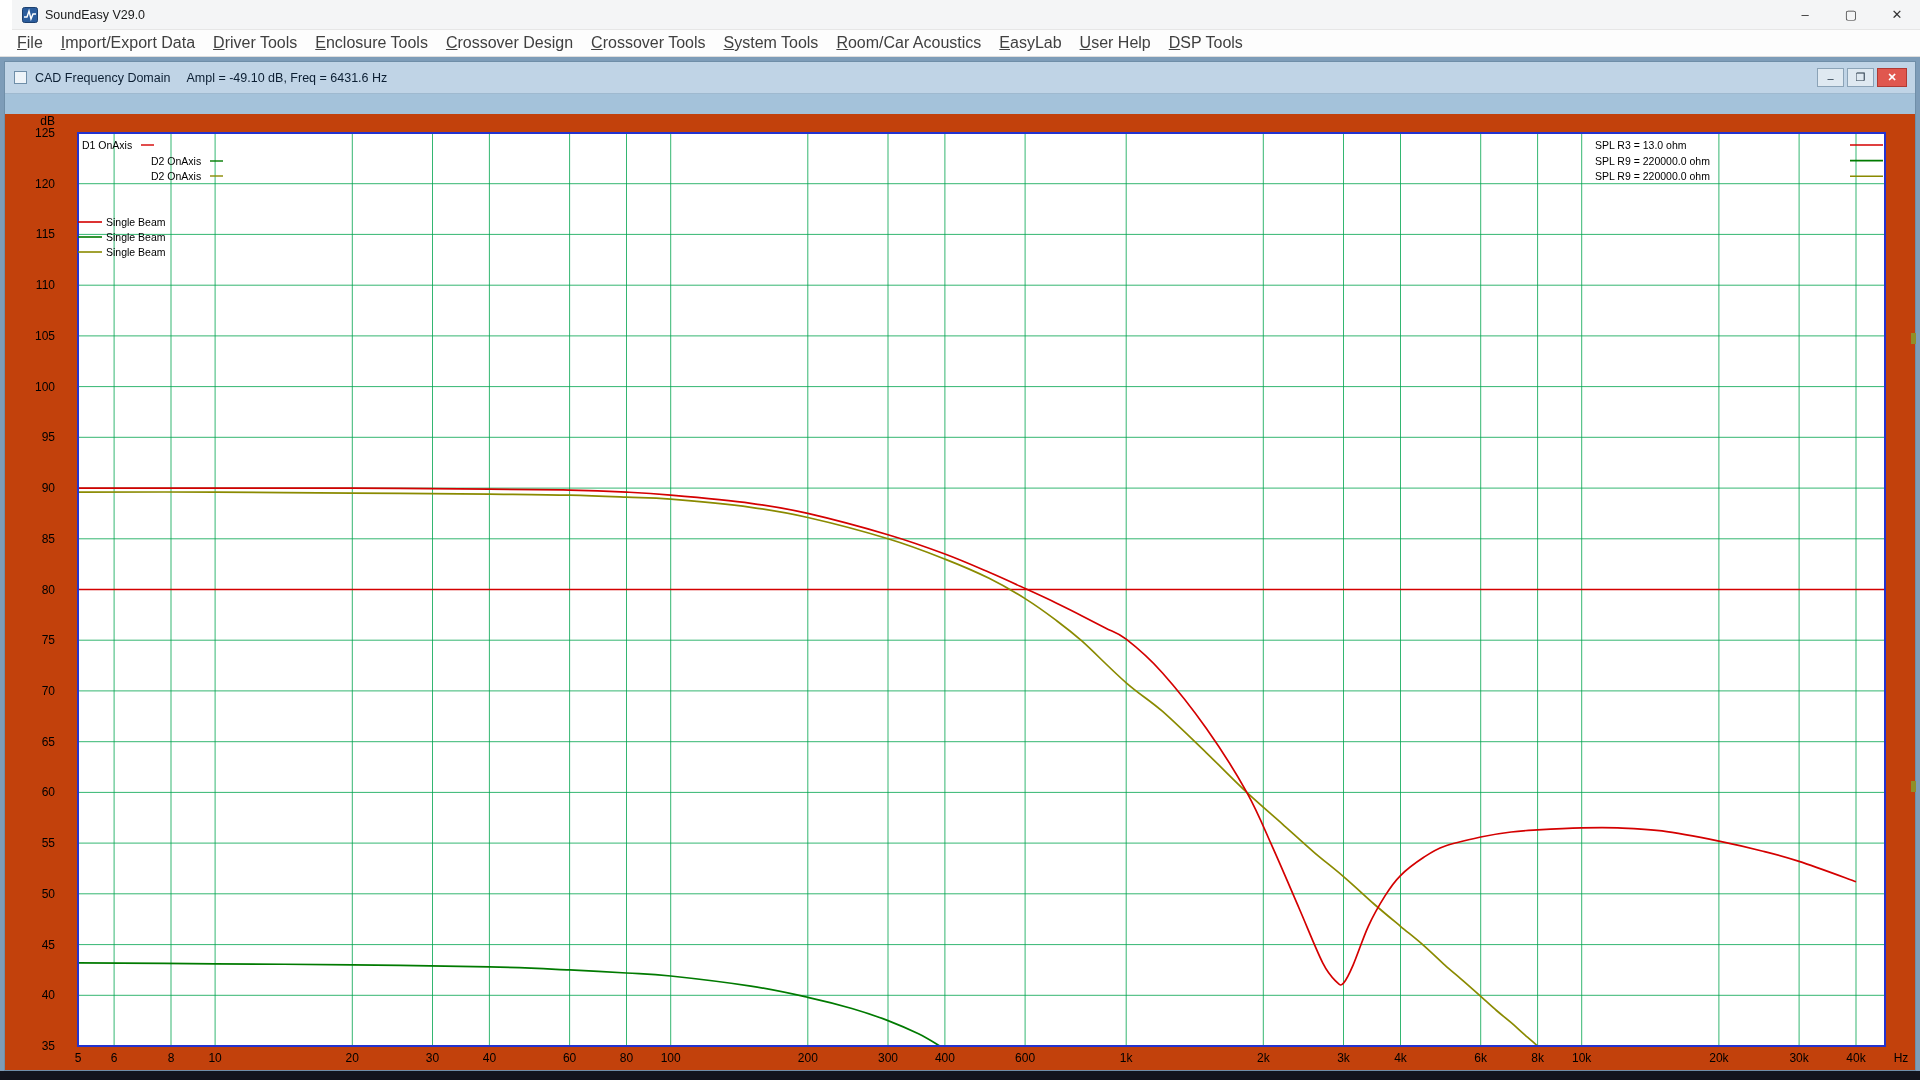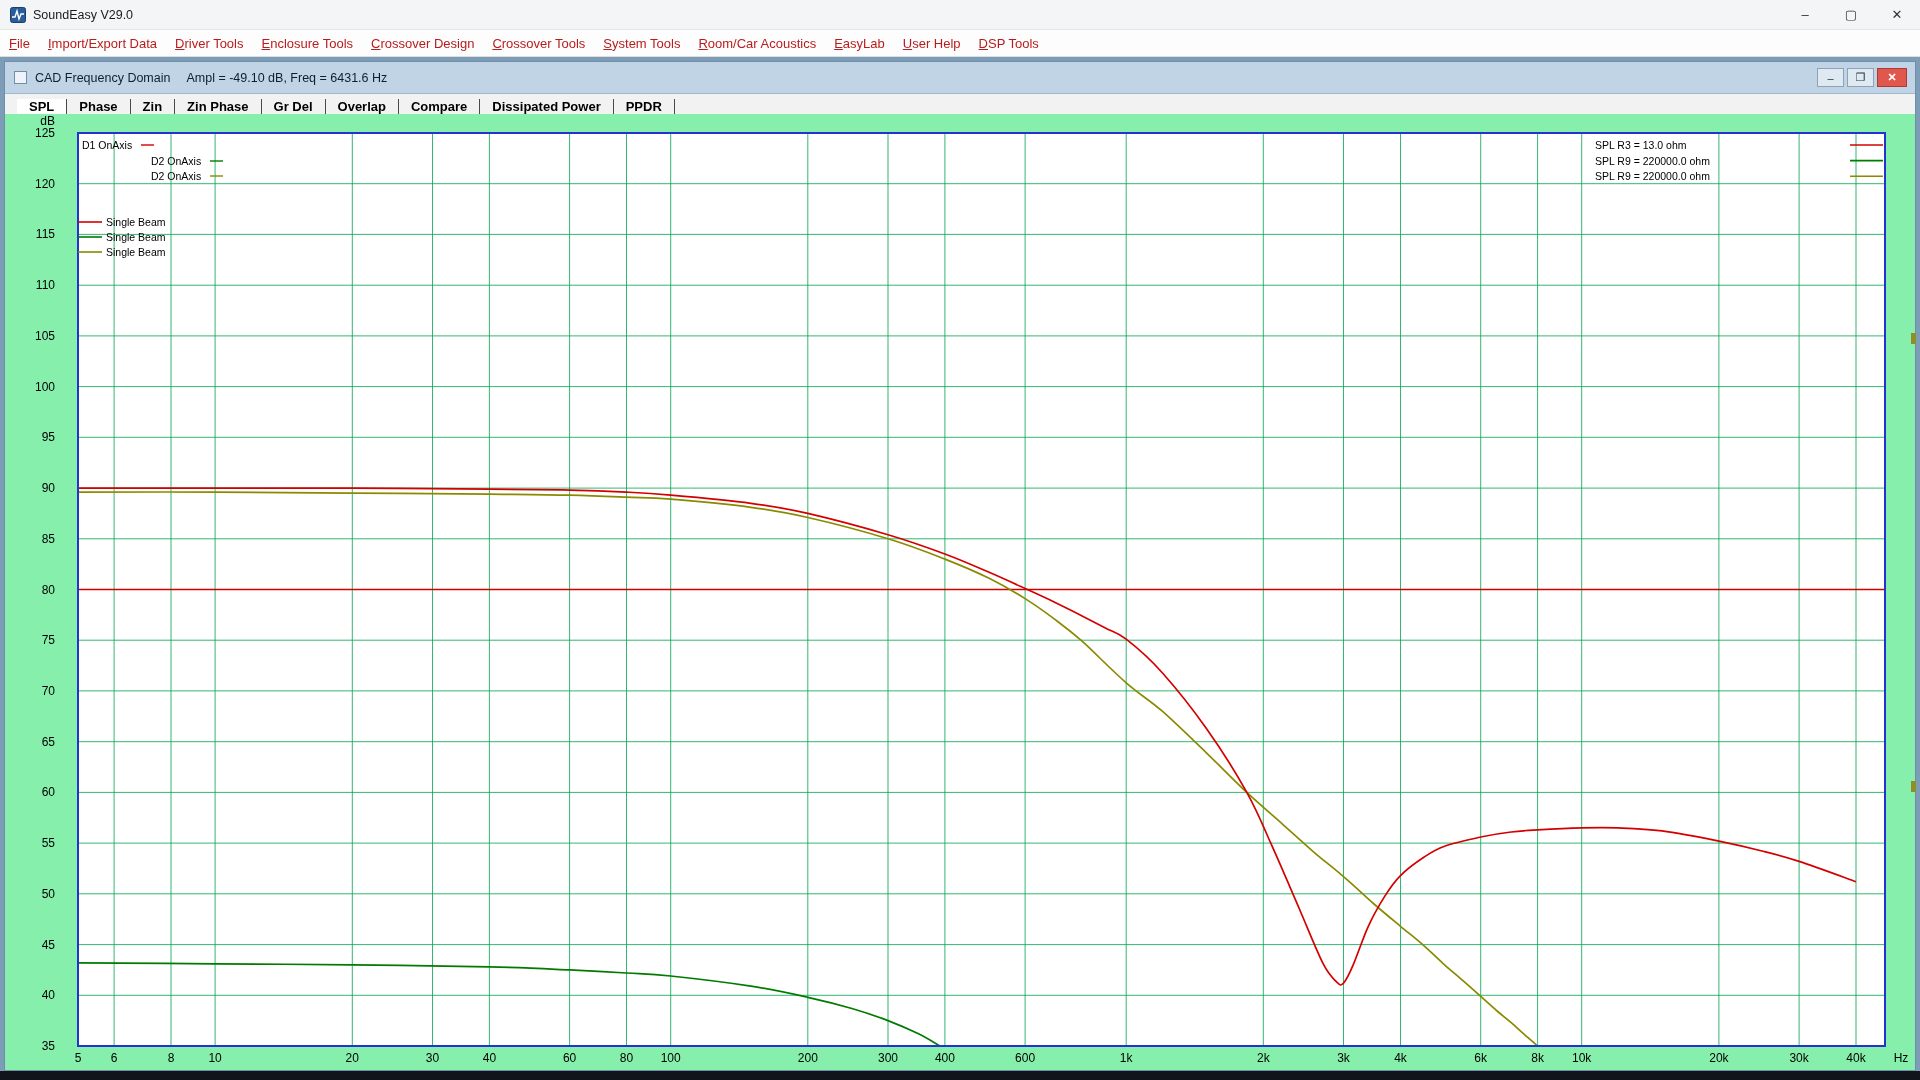--- a/index.html
+++ b/index.html
@@ -1,30 +1,30 @@
 <!DOCTYPE html>
 <html><head>
 <meta charset="utf-8">
 <style>
   *{box-sizing:border-box;margin:0;padding:0}
   html,body{width:1920px;height:1080px;overflow:hidden;background:#fff;
     font-family:"Liberation Sans",sans-serif;position:relative}
 
   
-  .titlebar{position:absolute;top:0;left:0;right:0;height:30px;background:#f4f5f6;
+  .titlebar{position:absolute;top:0;left:12px;right:0;height:30px;background:#f4f5f6;
     display:flex;align-items:center;border-bottom:1px solid #e6e6e6}
   .app-icon{width:16px;height:16px;margin:0 7px 0 10px;flex:0 0 auto}
   .title-text{font-size:12.5px;color:#1a1a1a}
   .win-controls{margin-left:auto;display:flex;height:100%}
   .win-btn{width:46px;display:flex;align-items:center;justify-content:center;
     font-size:13px;color:#333}
   .win-btn span{pointer-events:none}
 
   .menubar{position:absolute;top:30px;left:0;right:0;height:27px;background:#fdfdfd;
-    display:flex;align-items:center;padding-left:0;font-size:13px;color:#b91c1c;
+    display:flex;align-items:center;padding-left:8px;font-size:16px;color:#404040;
     border-bottom:1px solid #dedede}
   .menu-item{padding:0 9px;white-space:nowrap}
   .menu-item u{text-decoration:underline}
 
   
   .mdi{position:absolute;top:57px;left:0;right:0;bottom:0;background:#7d9cb8}
   .bottom-strip{position:absolute;left:0;right:0;bottom:0;height:9px;background:#12141c}
 
   .inner-window{position:absolute;top:4px;left:4px;right:4px;bottom:9px;
     background:#a4c2da;border:1px solid #6f8ea8}
@@ -36,21 +36,21 @@
   .inner-controls{margin-left:auto;display:flex;gap:3px;padding-right:3px}
   .ctl{width:27px;height:19px;background:#dfe9f1;border:1px solid #8ba3b7;
     display:flex;align-items:center;justify-content:center;font-size:11px;color:#1c2e3e}
   .ctl.close{background:#e0574e;border-color:#b03a33;color:#fff;width:30px;font-weight:bold}
 
   .tabbar{height:26px;background:#f2f2f2;border-bottom:1px solid #cfcfcf;
     display:flex;align-items:center;padding-left:12px;font-size:13px;font-weight:700;color:#000}
   .tab{padding:0 12px;border-right:1px solid #4a4a4a;line-height:15px;white-space:nowrap}
   .tab.active{background:#ffffff}
 
-  .chart-area{position:absolute;top:52px;left:0;right:0;bottom:0;background:#86efac}
+  .chart-area{position:absolute;top:52px;left:0;right:0;bottom:0;background:#c2410c}
   #chart-svg{position:absolute;top:0;left:0}
 
   .edge-mark{position:absolute;right:-1px;width:5px;height:11px;background:#8f8f2a}
 </style>
 </head>
 <body>
 
 <div class="titlebar">
   <svg class="app-icon" viewBox="0 0 16 16">
     <rect x="0.5" y="0.5" width="15" height="15" rx="2" fill="#2a5c9c" stroke="#1b3f6e"></rect>
@@ -89,31 +89,20 @@
     <div class="inner-titlebar">
       <span class="inner-icon"></span>
       <span class="inner-title">CAD Frequency Domain</span>
       <span class="inner-status">Ampl = -49.10 dB, Freq = 6431.6 Hz</span>
       <div class="inner-controls">
         <div class="ctl">–</div>
         <div class="ctl">❐</div>
         <div class="ctl close">✕</div>
       </div>
     </div>
-    <div class="tabbar">
-        <span class="tab active">SPL</span>
-        <span class="tab">Phase</span>
-        <span class="tab">Zin</span>
-        <span class="tab">Zin Phase</span>
-        <span class="tab">Gr Del</span>
-        <span class="tab">Overlap</span>
-        <span class="tab">Compare</span>
-        <span class="tab">Dissipated Power</span>
-        <span class="tab">PPDR</span>
-      </div>
     <div class="chart-area">
       <svg id="chart-svg" width="1910" height="956" viewBox="0 0 1910 956" style="font-family:&quot;Liberation Sans&quot;,sans-serif">
           <rect x="73" y="19" width="1807" height="913" fill="#ffffff"></rect>
           <g stroke="#00a44e" stroke-width="1" stroke-opacity="0.8">
             <line x1="73" y1="932.0" x2="1880" y2="932.0"></line>
             <line x1="73" y1="881.3" x2="1880" y2="881.3"></line>
             <line x1="73" y1="830.6" x2="1880" y2="830.6"></line>
             <line x1="73" y1="779.8" x2="1880" y2="779.8"></line>
             <line x1="73" y1="729.1" x2="1880" y2="729.1"></line>
             <line x1="73" y1="678.4" x2="1880" y2="678.4"></line>

